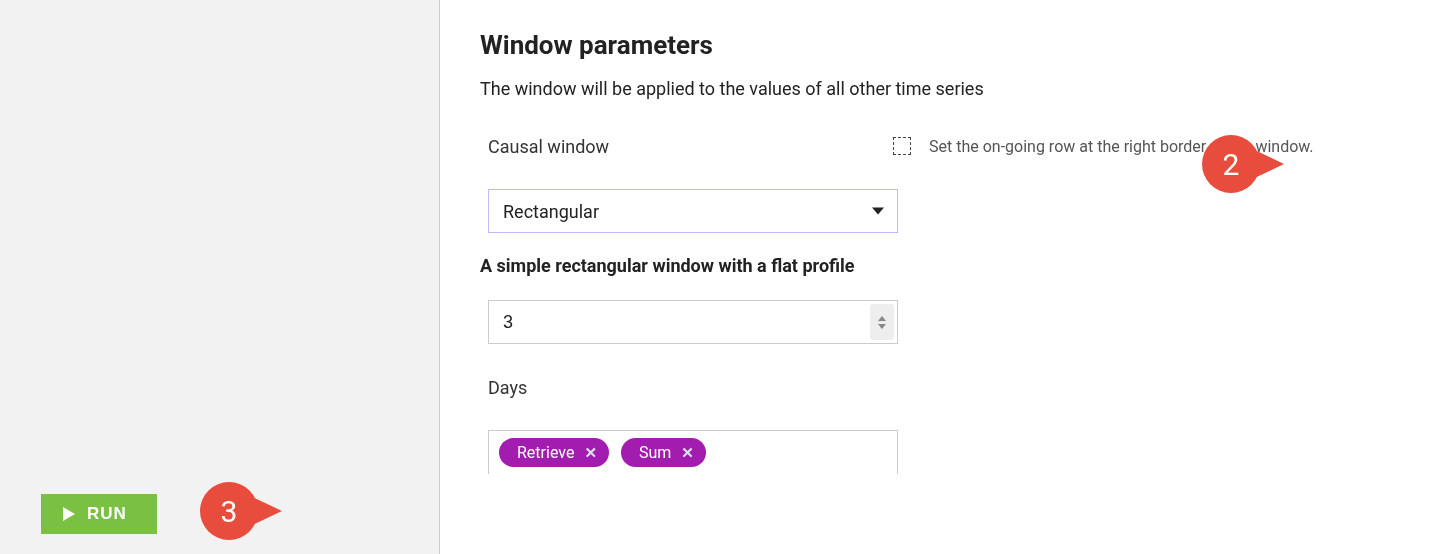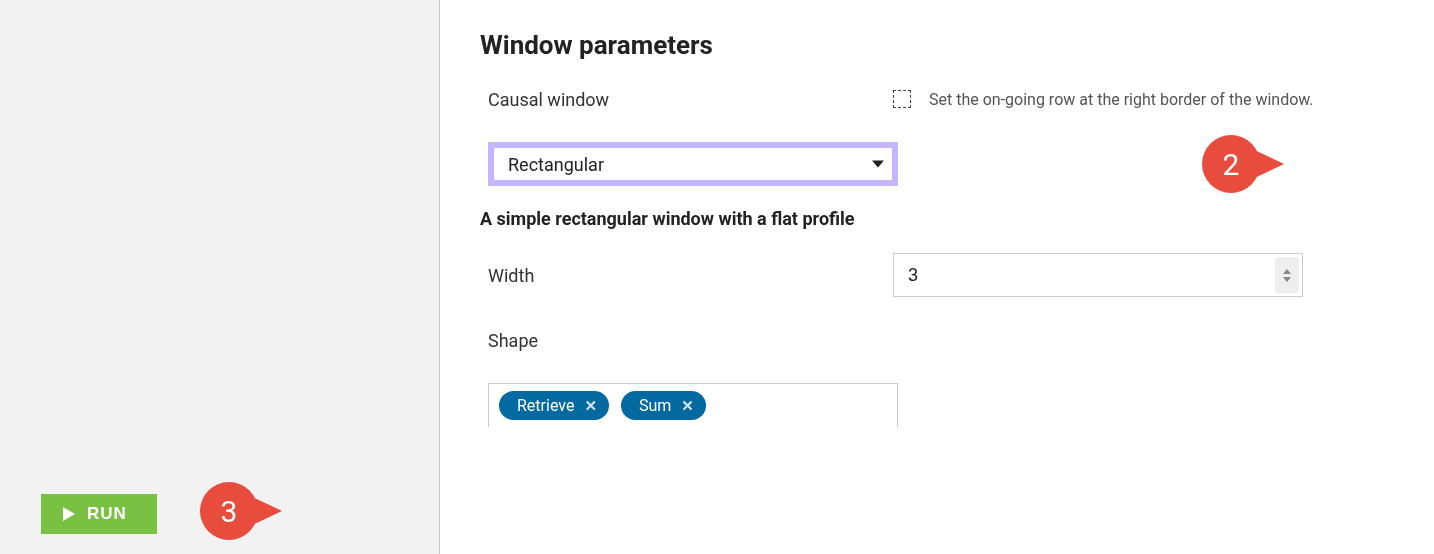--- a/index.html
+++ b/index.html
@@ -91,21 +91,21 @@
       font-size: 16px;
       color: #555;
     }
     .select-wrap {
       position: relative;
       width: 410px;
     }
     .select-box {
       width: 100%;
       height: 44px;
-      border: 6px solid #c4b5fd;
+      border: 1px solid #c4b5fd;
       background: #fff;
       padding: 0 40px 0 14px;
       font-size: 18px;
       color: #222;
       display: flex;
       align-items: center;
       cursor: pointer;
     }
     .select-caret {
       position: absolute;
@@ -174,21 +174,21 @@
       min-height: 44px;
       border: 1px solid #ccc;
       border-bottom: none;
       background: #fff;
       padding: 6px 10px;
       display: flex;
       gap: 12px;
       align-items: center;
     }
     .tag {
-      background: #0369a1;
+      background: #a21caf;
       color: #fff;
       border-radius: 18px;
       padding: 5px 12px 5px 18px;
       font-size: 16px;
       display: flex;
       align-items: center;
       gap: 10px;
     }
     .tag-x {
       font-weight: bold;
@@ -246,20 +246,21 @@
   <div class="annotation anno-3">
     <div class="annotation-bubble">
       <span>3</span>
     </div>
     <div class="annotation-tail-right"></div>
   </div>
 </div>
 
 <div class="main">
   <h2 class="section-title">Window parameters</h2>
+  <p class="section-desc">The window will be applied to the values of all other time series</p>
 
   <div class="form-row">
     <div class="form-label">Causal window</div>
     <div class="form-control-area">
       <div class="checkbox-box"></div>
       <span class="help-text">Set the on-going row at the right border of the window.</span>
     </div>
   </div>
 
   <div class="form-row">
@@ -267,32 +268,31 @@
       <div class="select-box">
         <span>Rectangular</span>
       </div>
       <div class="select-caret"></div>
     </div>
   </div>
 
   <p class="subsection">A simple rectangular window with a flat profile</p>
 
   <div class="form-row">
-    <div class="form-label">Width</div>
     <div class="number-input-wrap">
       <input class="number-input" type="text" value="3" style="">
       <div class="spinner">
         <div class="spinner-up"></div>
         <div class="spinner-down"></div>
       </div>
     </div>
   </div>
 
   <div class="form-row">
-    <div class="form-label">Shape</div>
+    <div class="form-label">Days</div>
   </div>
 
   <div class="form-row" style="margin-bottom:0;">
     <div class="tags-wrap">
       <div class="tag">
         <span>Retrieve</span>
         <span class="tag-x">✕</span>
       </div>
       <div class="tag">
         <span>Sum</span>

